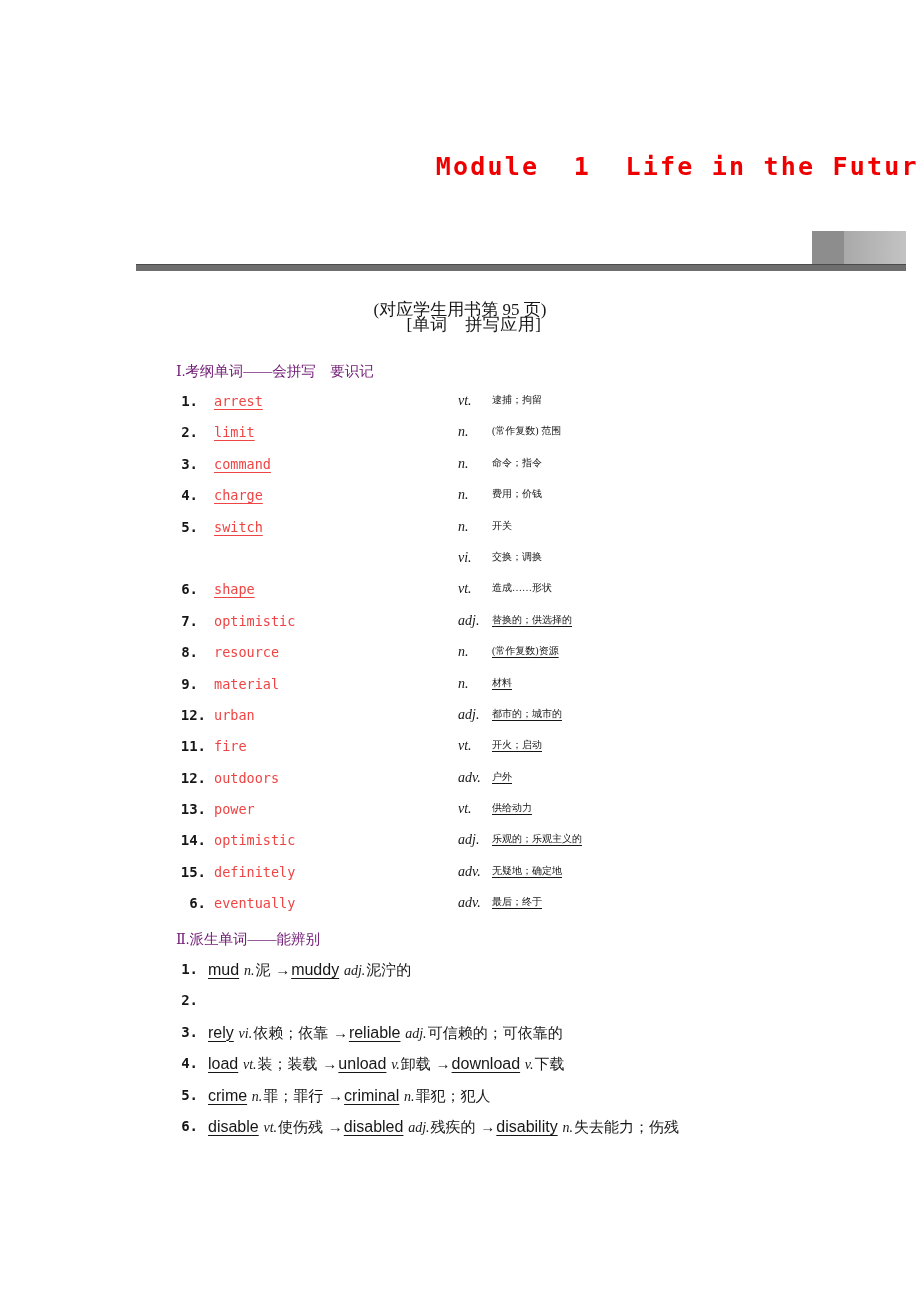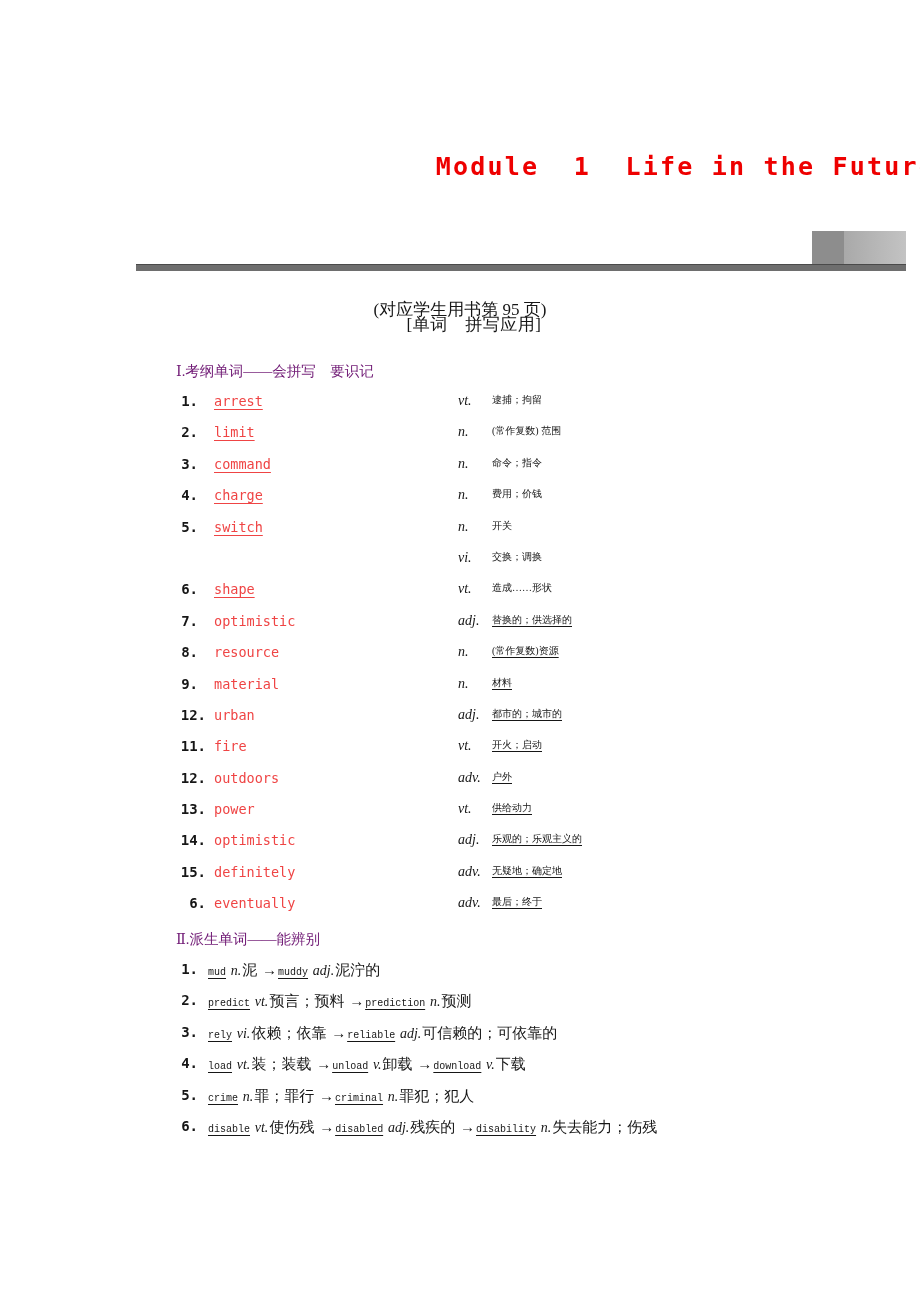--- a/index.html
+++ b/index.html
@@ -197,22 +197,22 @@
   .d-body {
     position: absolute;
     left: 32px;
     top: 0;
     font-family: "Liberation Serif", "DejaVu Serif", serif;
     font-size: 15px;
     color: #161616;
     white-space: nowrap;
   }
   .d-body .en {
-    font-family: Liberation Mono, monospace;
-    font-size: 10px;
+    font-family: Liberation Sans, sans-serif;
+    font-size: 16px;
     text-decoration: underline;
     text-underline-offset: 3px;
     text-decoration-thickness: 1px;
   }
   .d-body .pos {
     font-family: "Liberation Serif", "DejaVu Serif", serif;
     font-style: italic;
     font-size: 14px;
     padding: 0 1px;
   }
@@ -340,21 +340,20 @@
 
 <div class="roman-head" id="roman-2">Ⅱ.派生单词——能辨别</div>
 
 <div id="deriv-list">
     <div class="deriv-row">
       <span class="d-num">1.</span>
       <span class="d-body"><span class="en">mud</span> <span class="pos">n.</span><span class="cn">泥</span> <span class="arrow">→</span><span class="en">muddy</span> <span class="pos">adj.</span><span class="cn">泥泞的</span> </span>
     </div>
     <div class="deriv-row">
       <span class="d-num">2.</span>
-      <span class="d-body"><span class="en">predict</span> <span class="pos">vt.</span><span class="cn">预言；预料</span> <span class="arrow">→</span><span class="en">prediction</span> <span class="pos">n.</span><span class="cn">预测</span> </span>
     </div>
     <div class="deriv-row">
       <span class="d-num">3.</span>
       <span class="d-body"><span class="en">rely</span> <span class="pos">vi.</span><span class="cn">依赖；依靠</span> <span class="arrow">→</span><span class="en">reliable</span> <span class="pos">adj.</span><span class="cn">可信赖的；可依靠的</span> </span>
     </div>
     <div class="deriv-row">
       <span class="d-num">4.</span>
       <span class="d-body"><span class="en">load</span> <span class="pos">vt.</span><span class="cn">装；装载</span> <span class="arrow">→</span><span class="en">unload</span> <span class="pos">v.</span><span class="cn">卸载</span> <span class="arrow">→</span><span class="en">download</span> <span class="pos">v.</span><span class="cn">下载</span> </span>
     </div>
     <div class="deriv-row">

